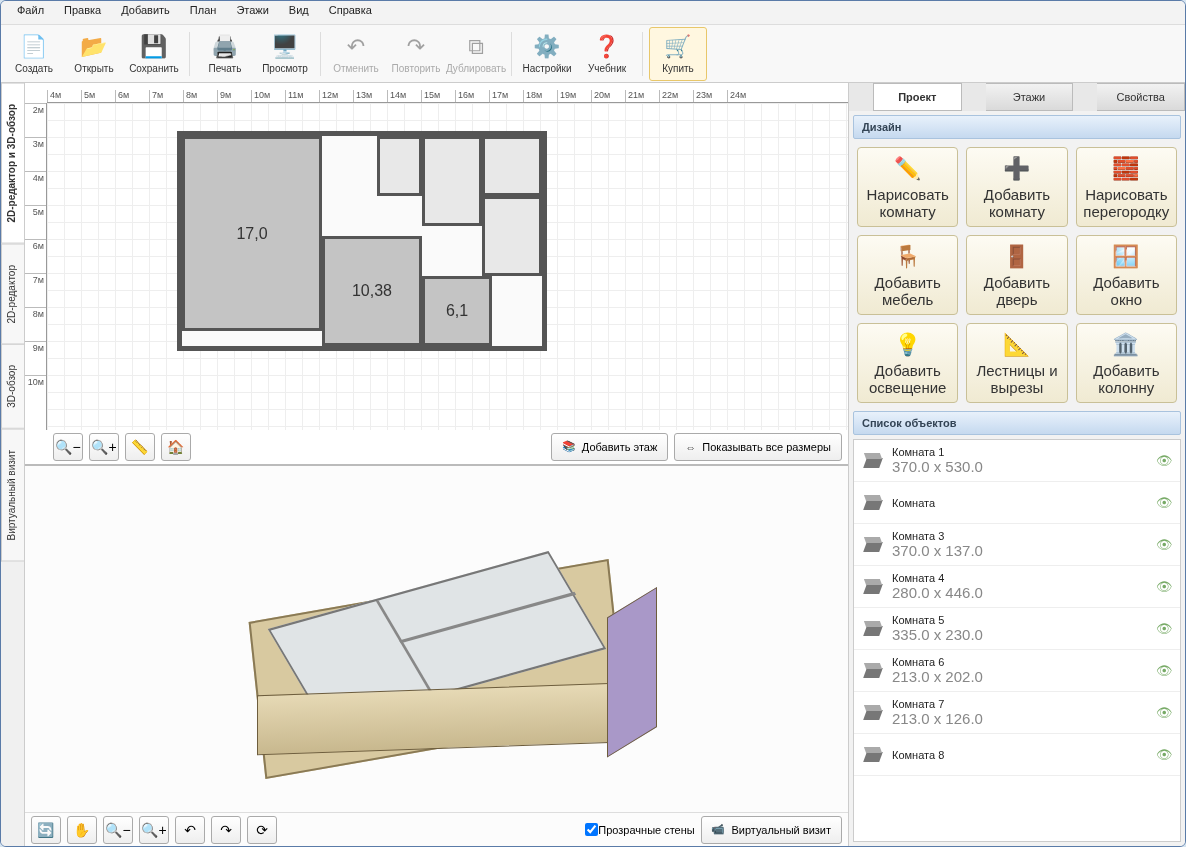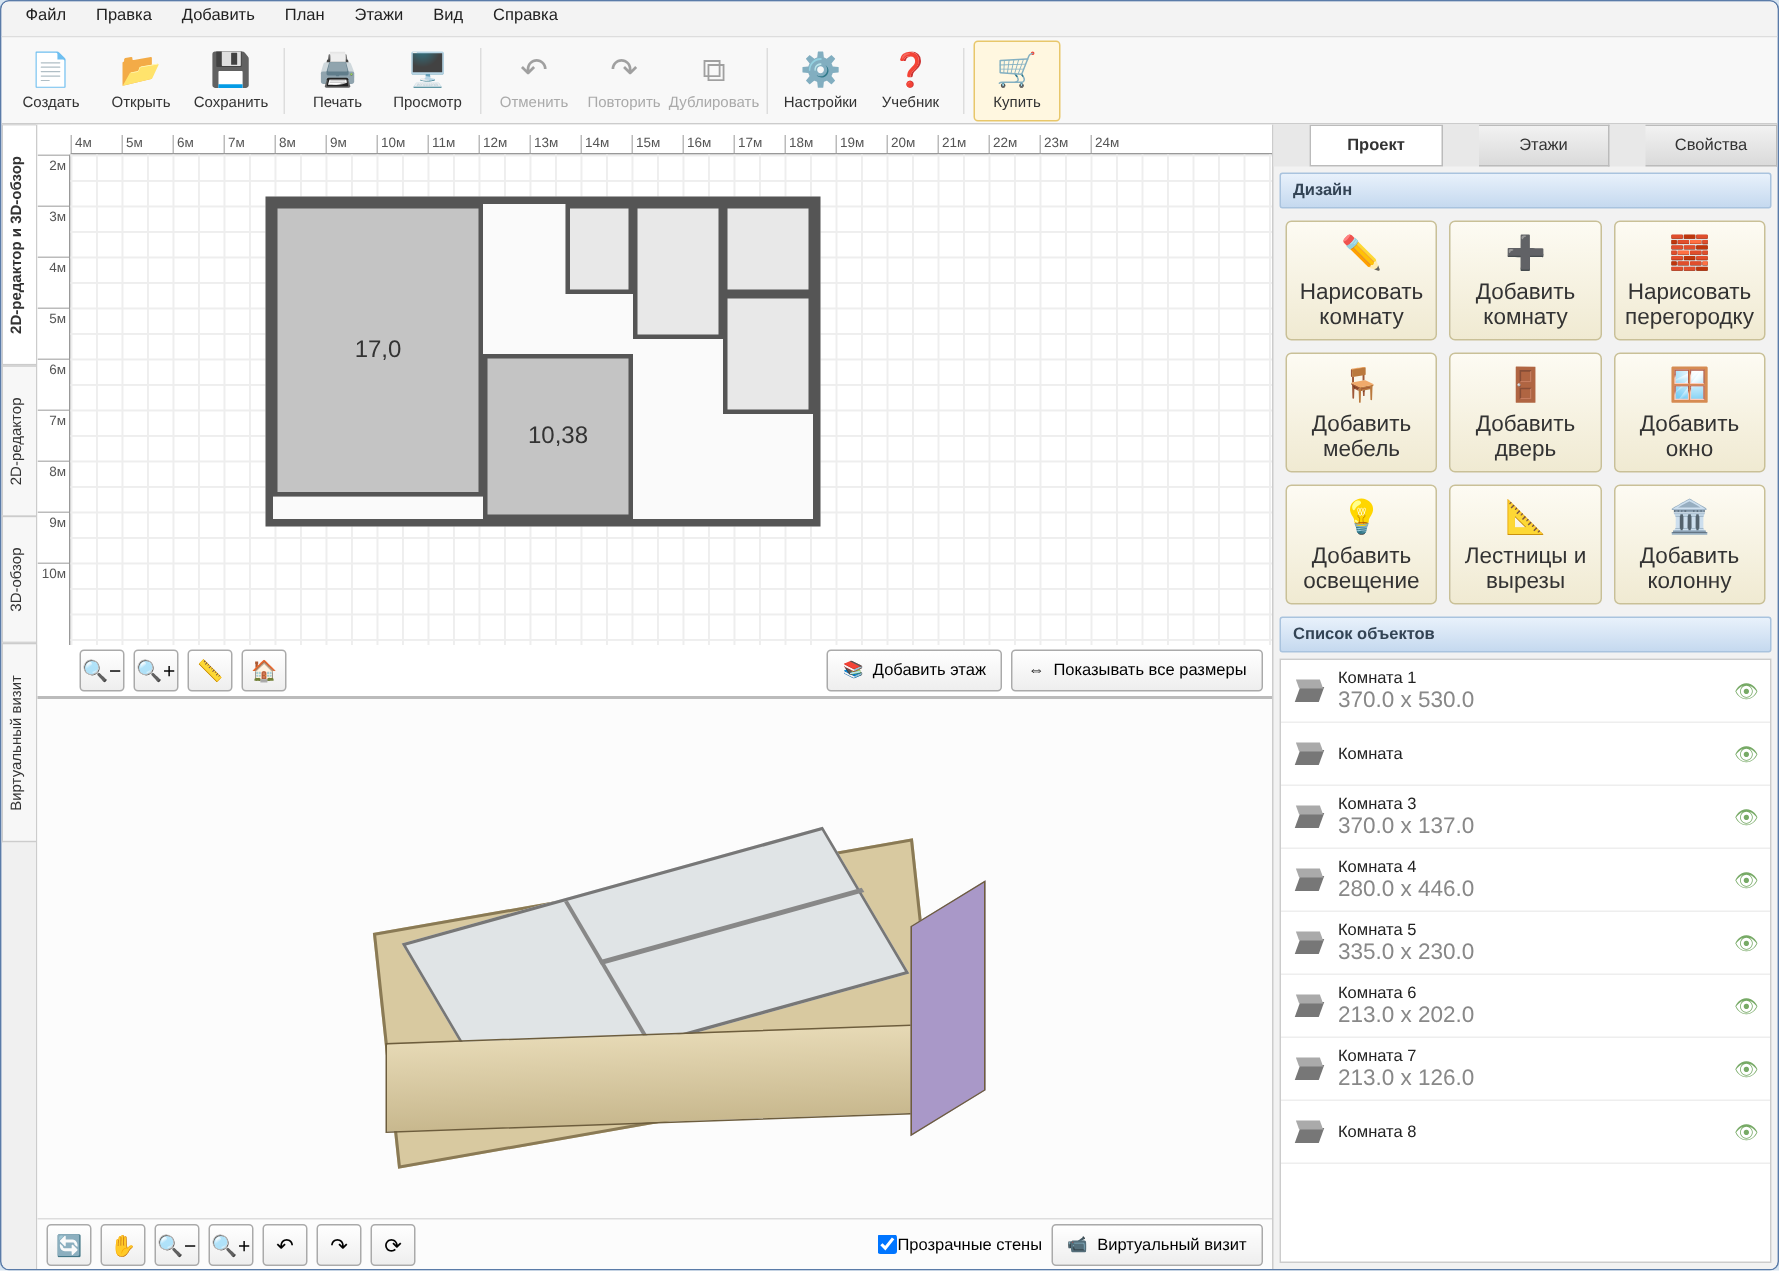--- a/index.html
+++ b/index.html
@@ -204,20 +204,21 @@
             <div class="tick">6м</div>
             <div class="tick">7м</div>
             <div class="tick">8м</div>
             <div class="tick">9м</div>
             <div class="tick">10м</div>
           </div>
         <div class="canvas2d">
           <div class="floorplan">
             <div class="room r1">17,0</div>
             <div class="room r2">10,38</div>
+            <div class="room r3">6,1</div>
             <div class="room r4"></div>
             <div class="room r5"></div>
             <div class="room r6"></div>
             <div class="room r7"></div>
           </div>
         </div>
         <div class="canvas-toolbar">
           <div class="sqbtn">🔍−</div>
           <div class="sqbtn">🔍+</div>
           <div class="sqbtn">📏</div>

